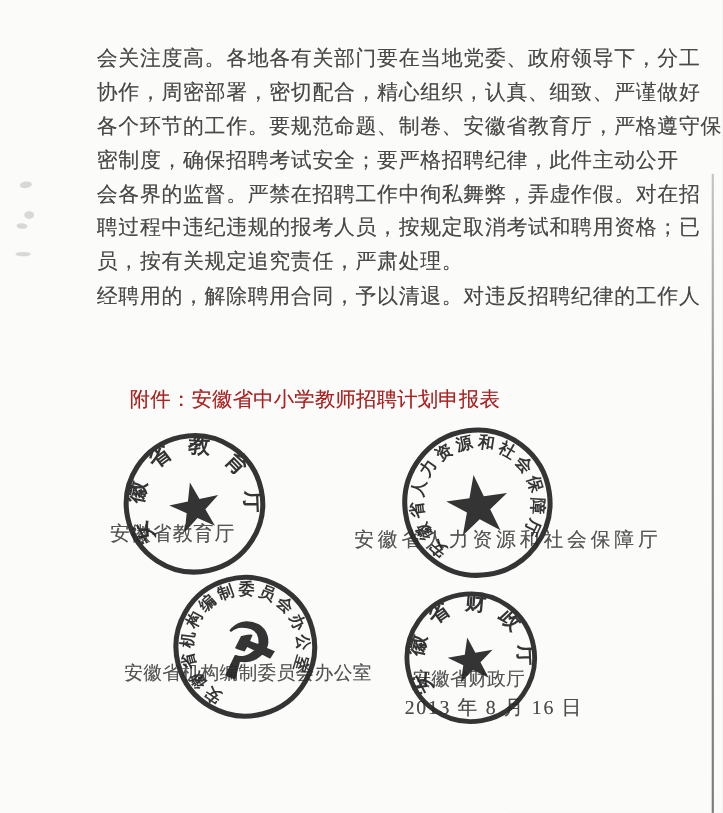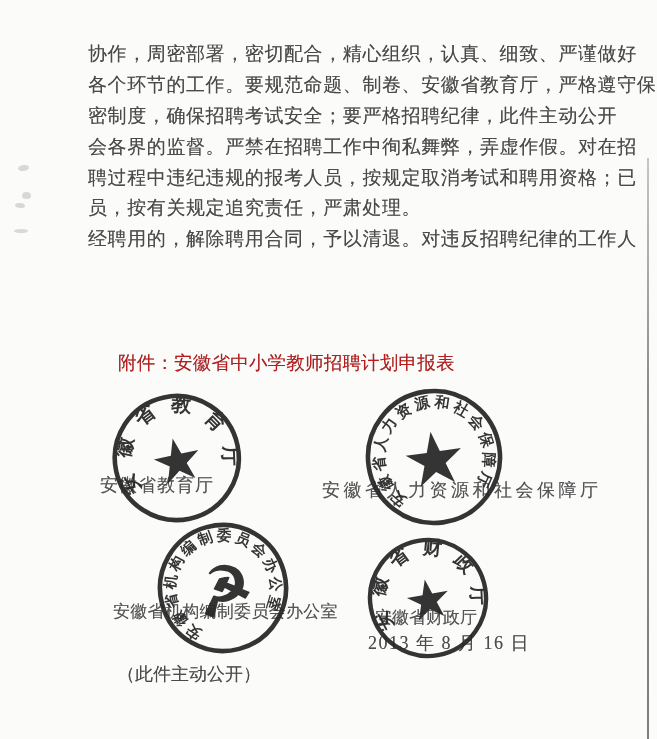--- a/index.html
+++ b/index.html
@@ -64,38 +64,38 @@
   .sm2{left:22px;top:192px;width:9px;height:7px;}
   .sm3{left:15px;top:203px;width:10px;height:5px;transform:rotate(5deg);}
   .sm4{left:14px;top:229px;width:14px;height:4px;}
 </style>
 </head>
 <body>
 
 <div class="page">
 
   <div class="body-text">
+    <div class="line">会关注度高。各地各有关部门要在当地党委、政府领导下，分工</div>
     <div class="line">协作，周密部署，密切配合，精心组织，认真、细致、严谨做好</div>
     <div class="line">各个环节的工作。要规范命题、制卷、安徽省教育厅，严格遵守保</div>
     <div class="line">密制度，确保招聘考试安全；要严格招聘纪律，此件主动公开</div>
     <div class="line">会各界的监督。严禁在招聘工作中徇私舞弊，弄虚作假。对在招</div>
     <div class="line">聘过程中违纪违规的报考人员，按规定取消考试和聘用资格；已</div>
     <div class="line">员，按有关规定追究责任，严肃处理。</div>
     <div class="line">经聘用的，解除聘用合同，予以清退。对违反招聘纪律的工作人</div>
   </div>
 
   <div class="attachment">附件：安徽省中小学教师招聘计划申报表</div>
 
   <div class="stamp-label lbl-education">安徽省教育厅</div>
   <div class="stamp-label lbl-hr">安徽省人力资源和社会保障厅</div>
   <div class="stamp-label lbl-org">安徽省机构编制委员会办公室</div>
   <div class="stamp-label lbl-finance">安徽省财政厅</div>
 
   <div class="issue-date">2013 年 8 月 16 日</div>
-  <div class="publicity-note">（此件主动公开）</div>
 
   <svg class="seal seal-1" width="134" height="134" viewBox="0 0 134 134">
     <g transform="rotate(-12 67 67)">
       <circle cx="67" cy="66" r="62" fill="none" stroke="#262626" stroke-width="4.6"></circle>
       <path id="arc-seal1" d="M 26.3 89.5 A 47 47 0 1 1 107.7 89.5" fill="none"></path>
       <text font-size="20">
         <textPath href="#arc-seal1" textLength="190" lengthAdjust="spacing">安徽省教育厅</textPath>
       </text>
       <polygon fill="#262626" points="0,-26 5.84,-8.03 24.7,-8.03 9.44,3.07 15.3,21 0,9.93 -15.3,21 -9.44,3.07 -24.7,-8.03 -5.84,-8.03" transform="translate(67,70) scale(0.92)"></polygon>
     </g>

